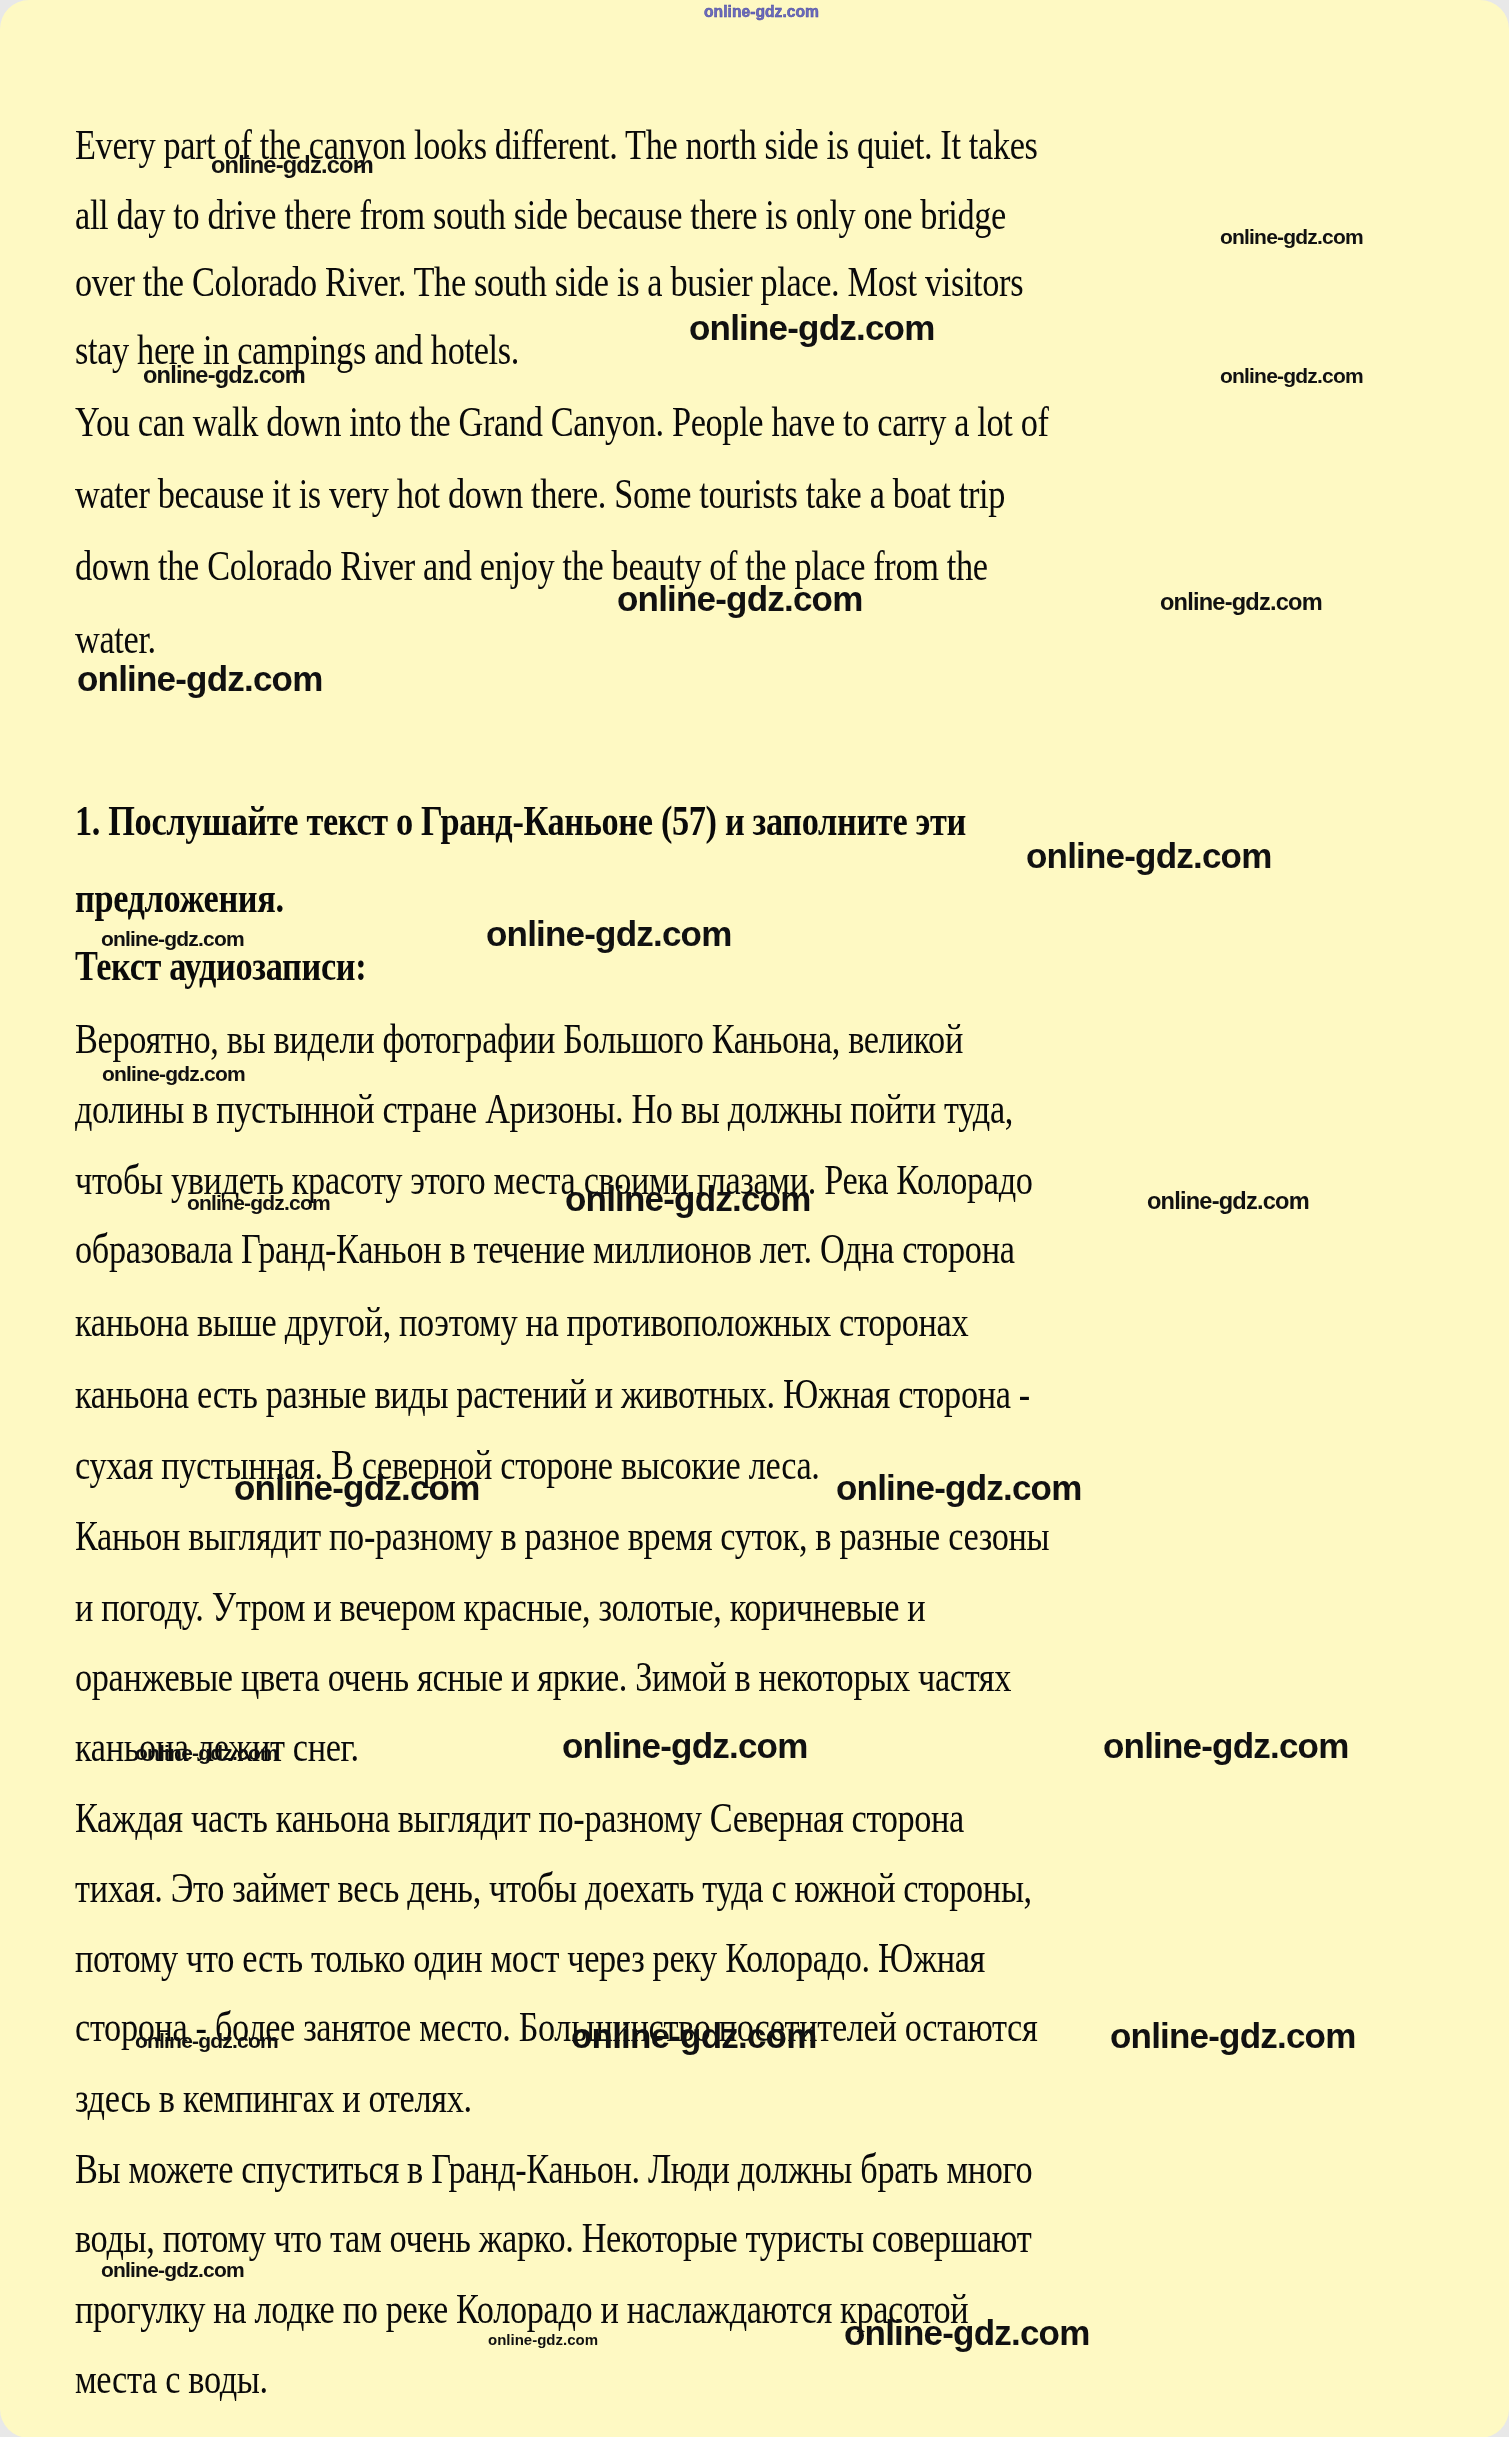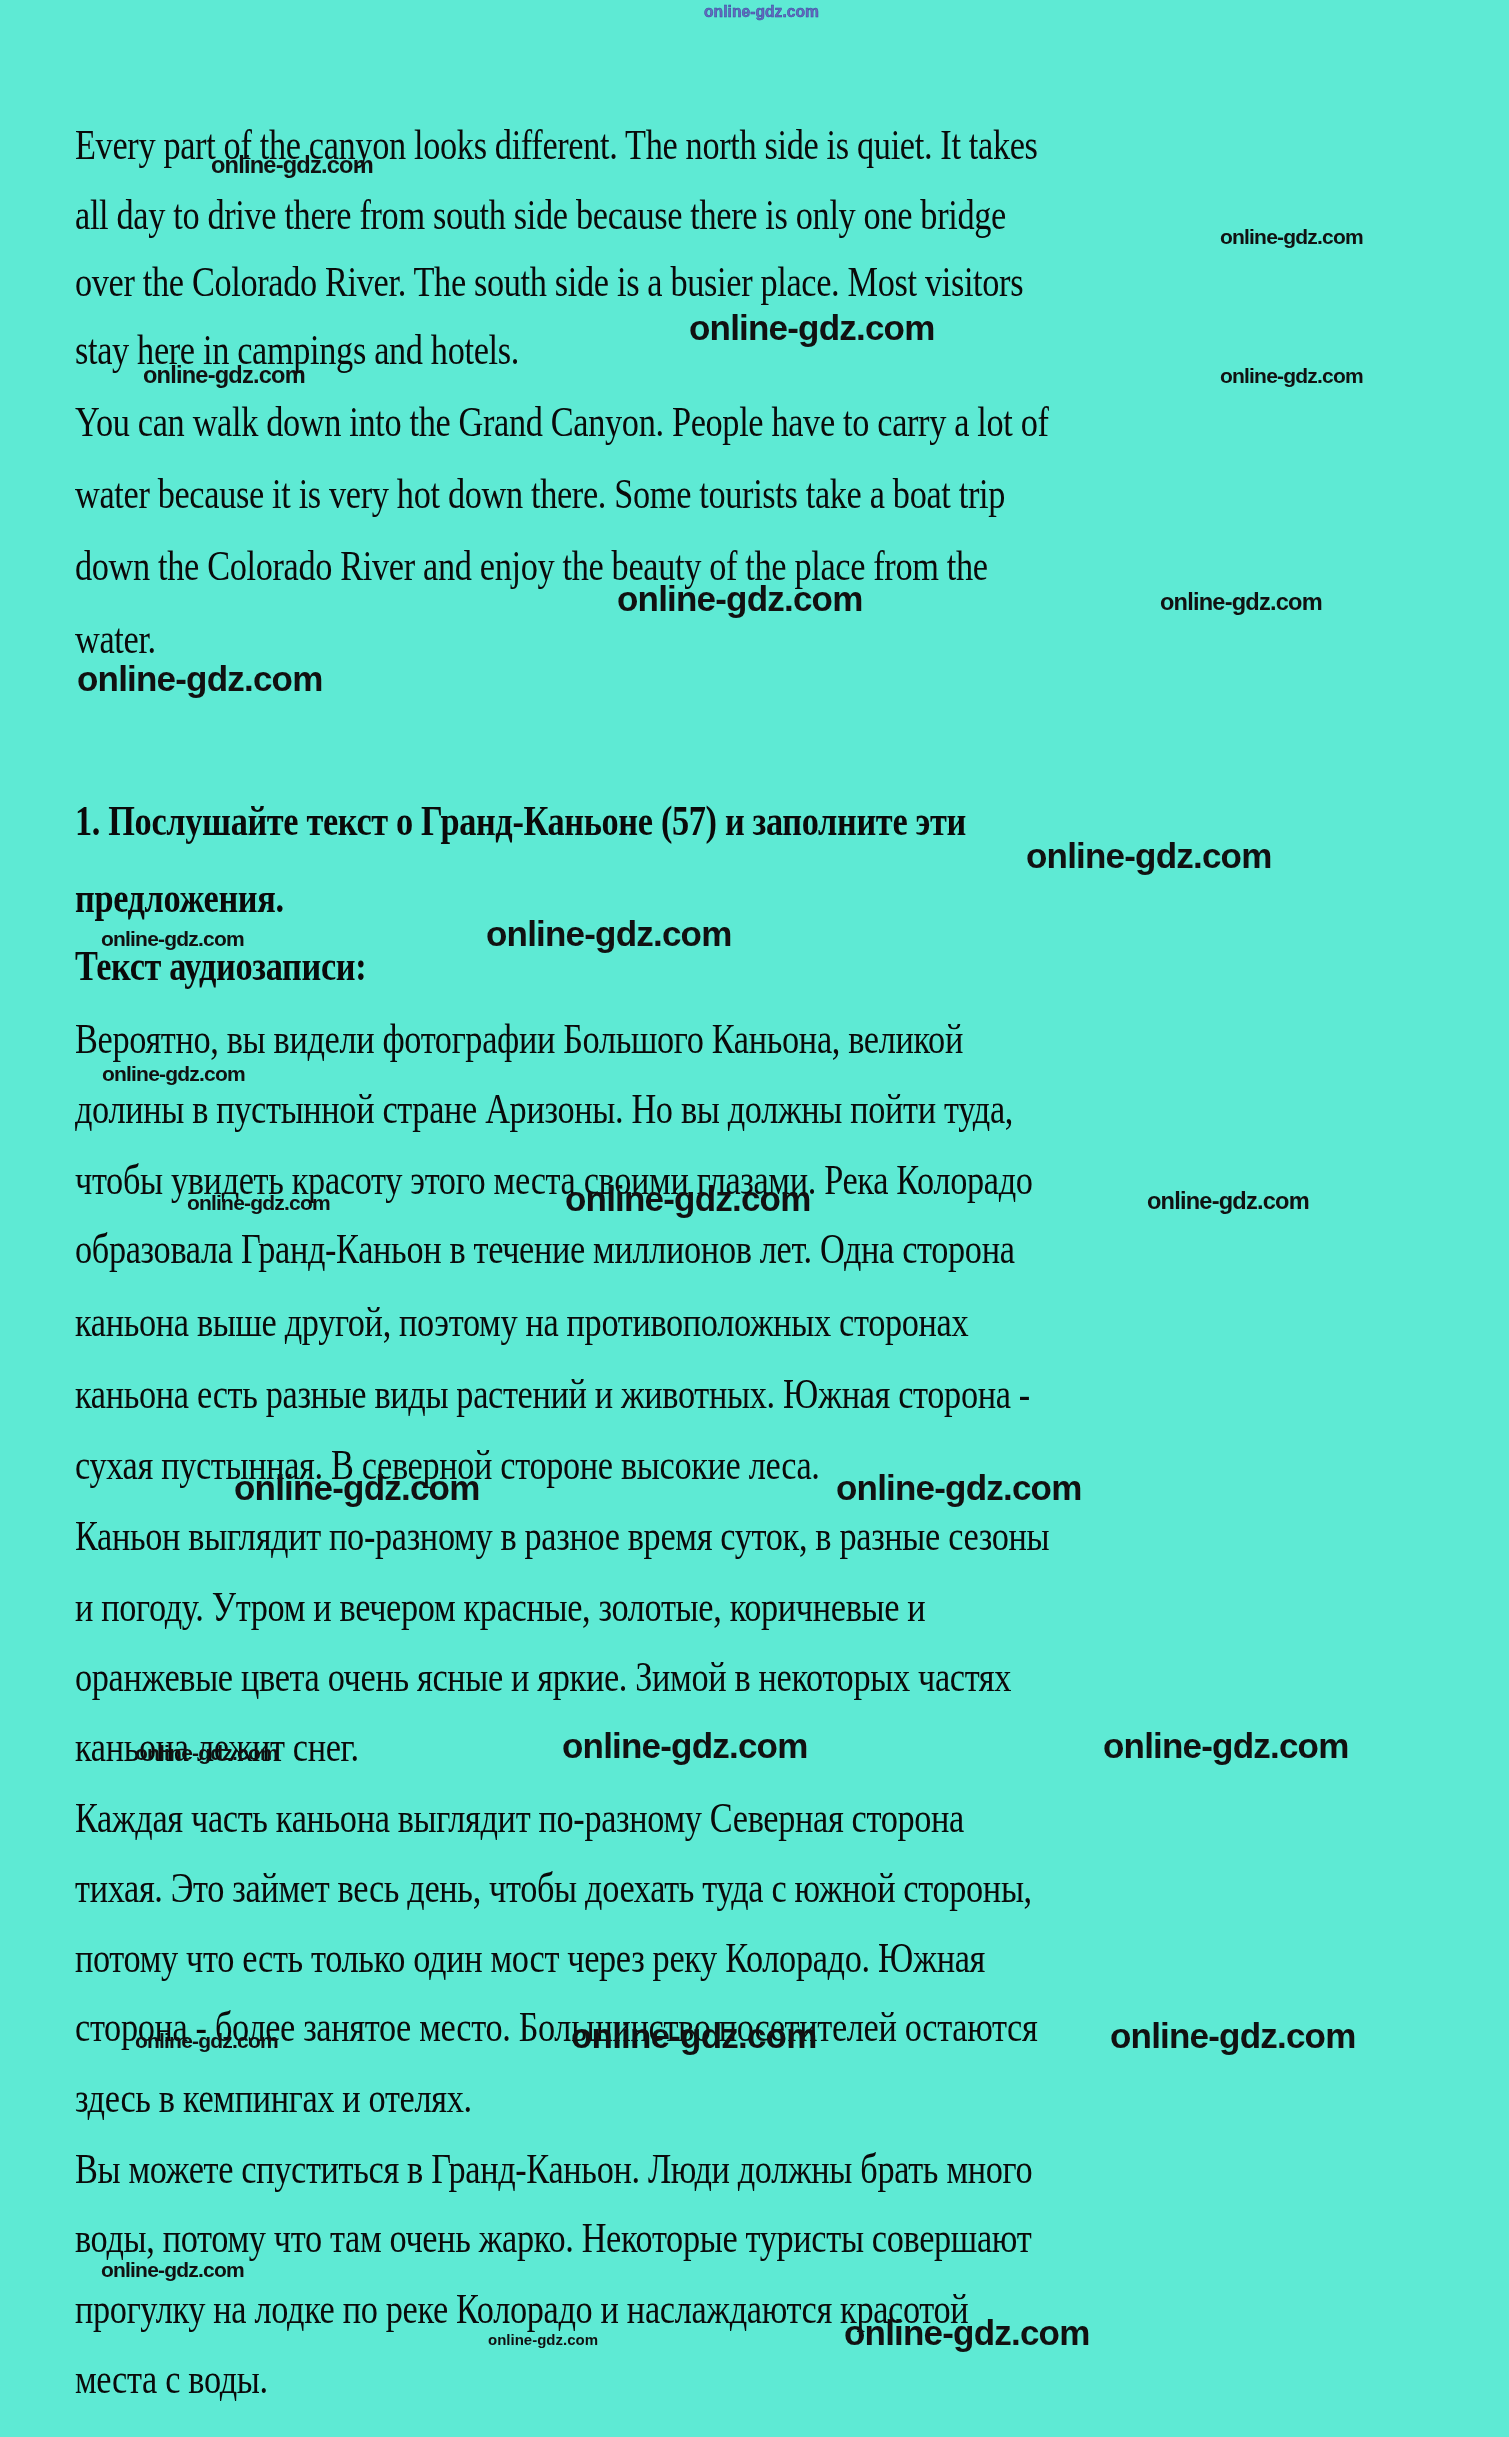--- a/index.html
+++ b/index.html
@@ -1,23 +1,24 @@
 <!DOCTYPE html>
 <html style="font-size:12.6px"><head>
 <meta charset="utf-8">
 <style>
   html, body { margin: 0; padding: 0; background: #e8e8e8; }
   .page {
     position: relative;
     width: 1509px;
     height: 2438px;
-    background: #5eead4;
+    background: #fef9c3;
     overflow: hidden;
     font-family: "Liberation Serif", serif;
     color: #000000;
+    border-radius: 29px;
   }
   
   .tline {
     position: absolute;
     left: 75px;
     font-family: "Liberation Serif", serif;
     font-size: 39px;
     line-height: 46px;
     white-space: nowrap;
     color: #0a0a0a;

